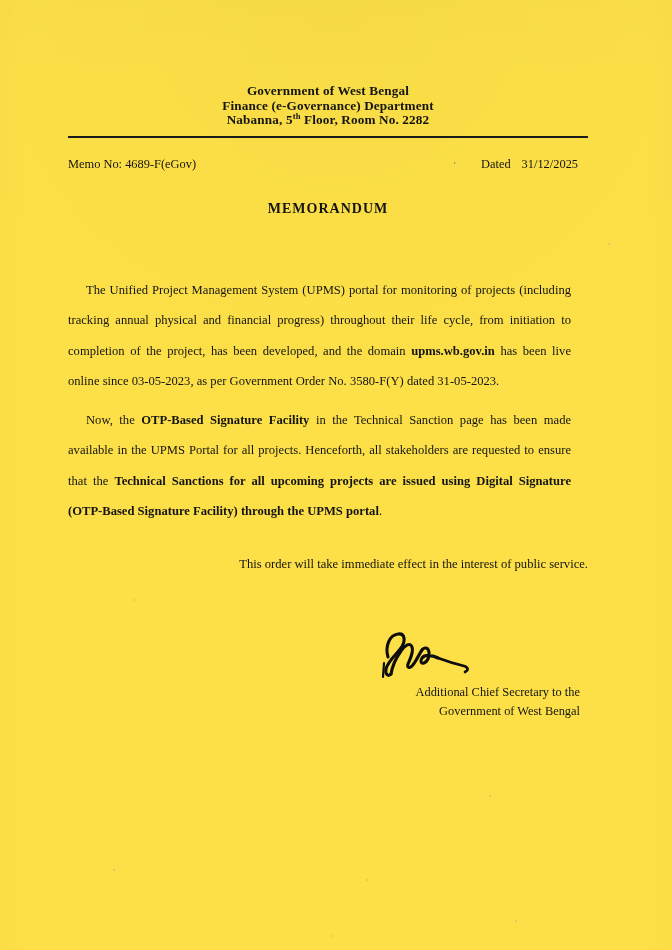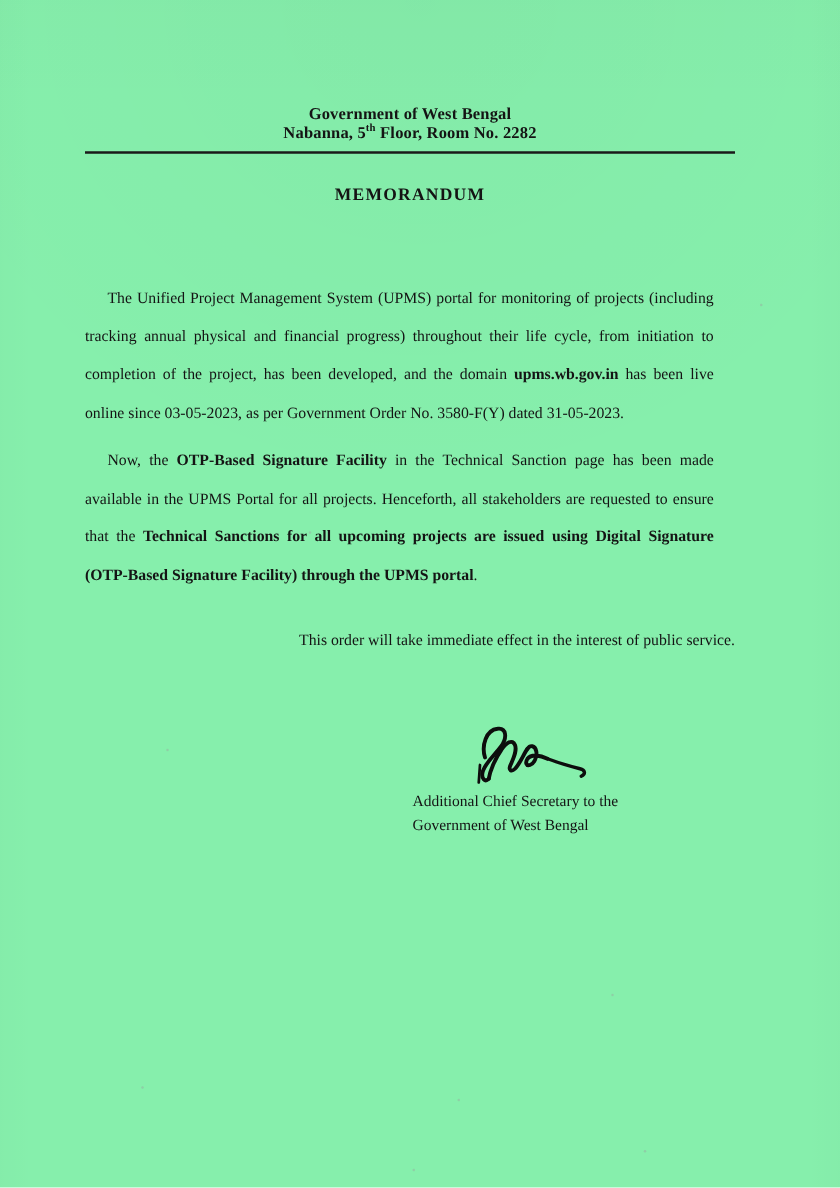--- a/index.html
+++ b/index.html
@@ -15,21 +15,21 @@
     overflow: hidden;
     font-family: "Liberation Serif", "DejaVu Serif", serif;
     color: #141414;
     -webkit-font-smoothing: antialiased;
   }
 
   
   #page {
     position: absolute;
     inset: 0;
-    background: #86efac;
+    background: #fde047;
   }
   #page::before {
     
     content: "";
     position: absolute;
     inset: 0;
     background:
       radial-gradient(120% 80% at 50% 0%, rgba(0,0,0,0.018) 0%, rgba(0,0,0,0) 55%),
       linear-gradient(180deg, rgba(0,0,0,0.012) 0%, rgba(0,0,0,0) 9%),
       linear-gradient(90deg, rgba(0,0,0,0.012) 0%, rgba(0,0,0,0) 4%, rgba(0,0,0,0) 96%, rgba(0,0,0,0.010) 100%);
@@ -151,21 +151,21 @@
     text-align: right;
     text-indent: 18px;
     margin-top: 22px;
     font-size: 12.6px;
     line-height: 30.5px;
   }
 
   
   .sign-block {
     margin-top: 46px;
-    text-align: left;
+    text-align: right;
     width: 250px;
     margin-left: 262px;
   }
   .signature {
     height: 58px;
     position: relative;
   }
   .signature svg {
     position: absolute;
     left: 42px;
@@ -188,25 +188,31 @@
   <span class="speck" style="left:366px;top:879px;width:2px;height:2px;"></span>
   <span class="speck" style="left:515px;top:920px;width:2px;height:2px;"></span>
   <span class="speck" style="left:247px;top:425px;width:2px;height:2px;"></span>
   <span class="speck" style="left:608px;top:243px;width:2px;height:2px;"></span>
   <span class="speck" style="left:330px;top:935px;width:2px;height:2px;"></span>
 
   <div id="content">
 
     <div class="letterhead">
       <span class="lh-line">Government of West Bengal</span>
+      <span class="lh-line">Finance (e-Governance) Department</span>
       <span class="lh-line"><span>Nabanna, 5</span><sup>th</sup><span> Floor, Room No. 2282</span></span>
     </div>
 
     <div class="rule"></div>
 
+    <div class="memo-row">
+      <span class="memo-no">Memo No: 4689-F(eGov)</span>
+      <span class="date-mark">'</span>
+      <span class="dated"><span>Dated</span><span class="date-val">31/12/2025</span></span>
+    </div>
 
     <div class="memo-head">MEMORANDUM</div>
 
 
     <div class="body">
 
       <p class="para"><span>The Unified Project Management System (UPMS) portal for monitoring of projects (including tracking annual physical and financial progress) throughout their life cycle, from initiation to completion of the project, has been developed, and the domain </span><b>upms.wb.gov.in</b><span> has been live online since 03-05-2023, as per Government Order No. 3580-F(Y) dated 31-05-2023.</span></p>
 
       <p class="para"><span>Now, the </span><b>OTP-Based Signature Facility</b><span> in the Technical Sanction page has been made available in the UPMS Portal for all projects. Henceforth, all stakeholders are requested to ensure that the </span><b>Technical Sanctions for all upcoming projects are issued using Digital Signature (OTP-Based Signature Facility) through the UPMS portal</b><span>.</span></p>
 

